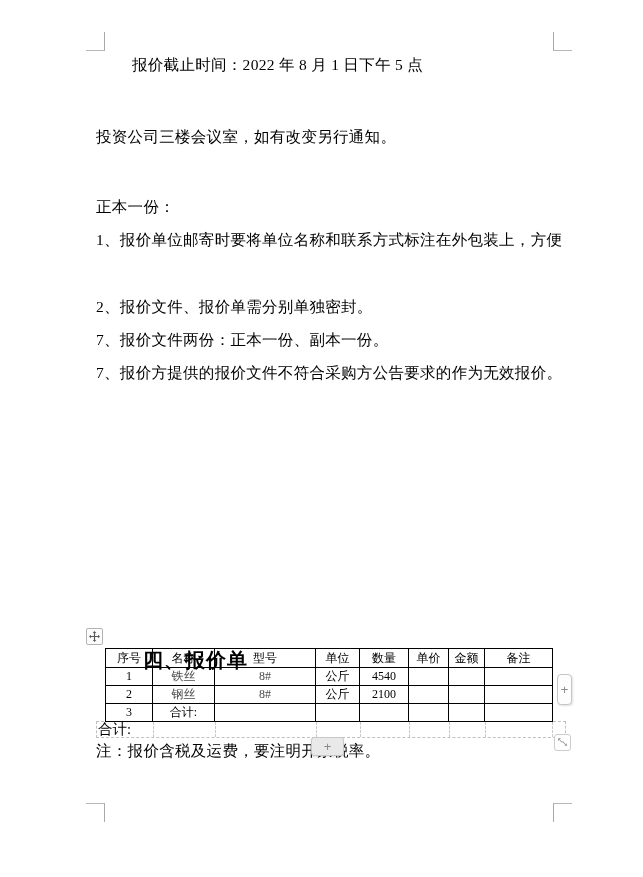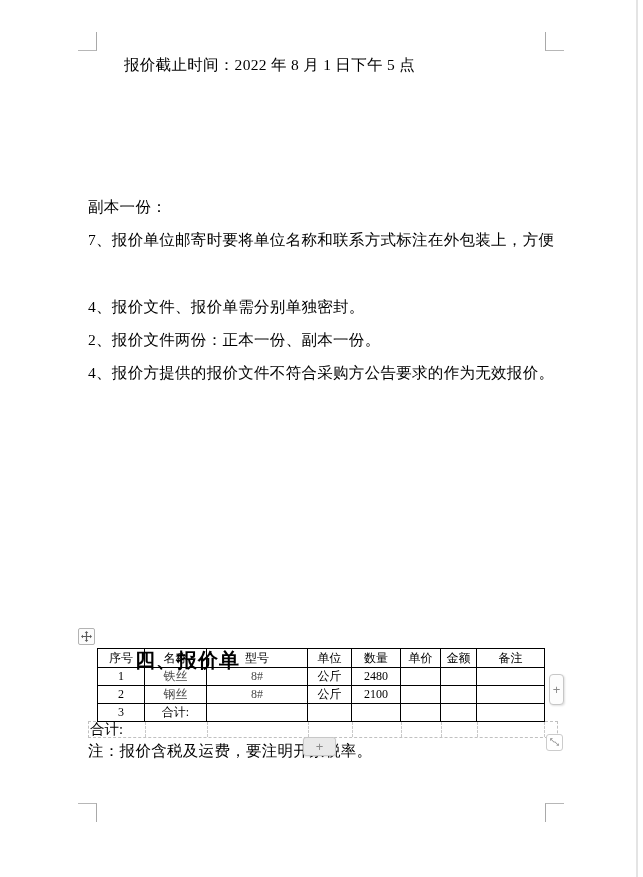--- a/index.html
+++ b/index.html
@@ -1,21 +1,21 @@
 <!DOCTYPE html>
 <html><head>
 <meta charset="utf-8">
 <style>
   html,body{margin:0;padding:0;}
   body{
     width:643px;height:877px;position:relative;background:#ffffff;
     font-family:"Liberation Serif","DejaVu Serif",serif;color:#000;
     overflow:hidden;
   }
-  .page{position:absolute;left:0;top:0;width:514px;height:877px;background:#fff;}
+  .page{position:absolute;left:8px;top:0;width:514px;height:877px;background:#fff;}
 
   
   .edge-line{position:absolute;left:636px;top:0;width:2px;height:877px;background:#e4e4e4;}
 
   
   .crop{position:absolute;width:18px;height:18px;}
   .crop.tl{left:78px;top:32px;border-right:1px solid #a9a9a9;border-bottom:1px solid #b7b7b7;}
   .crop.tr{left:545px;top:32px;border-left:1px solid #a9a9a9;border-bottom:1px solid #b7b7b7;}
   .crop.bl{left:78px;top:803px;border-right:1px solid #a9a9a9;border-top:1px solid #b7b7b7;}
   .crop.br{left:545px;top:803px;border-left:1px solid #a9a9a9;border-top:1px solid #b7b7b7;}
@@ -70,25 +70,26 @@
 <div class="page">
 
   <div class="edge-line"></div>
 
   <div class="crop tl"></div>
   <div class="crop tr"></div>
   <div class="crop bl"></div>
   <div class="crop br"></div>
 
   <div class="line l1 indent">报价截止时间：2022 年 8 月 1 日下午 5 点</div>
-  <div class="line l5">副本一份：</div>
-  <div class="line l6">7、报价单位邮寄时要将单位名称和联系方式标注在外包装上，方便</div>
-  <div class="line l8">4、报价文件、报价单需分别单独密封。</div>
-  <div class="line l9">2、报价文件两份：正本一份、副本一份。</div>
-  <div class="line l10">4、报价方提供的报价文件不符合采购方公告要求的作为无效报价。</div>
+  <div class="line l3">投资公司三楼会议室，如有改变另行通知。</div>
+  <div class="line l5">正本一份：</div>
+  <div class="line l6">1、报价单位邮寄时要将单位名称和联系方式标注在外包装上，方便</div>
+  <div class="line l8">2、报价文件、报价单需分别单独密封。</div>
+  <div class="line l9">7、报价文件两份：正本一份、副本一份。</div>
+  <div class="line l10">7、报价方提供的报价文件不符合采购方公告要求的作为无效报价。</div>
 
   <div class="sec-title">四、报价单</div>
 
   <div class="move-handle">
     <span>
       <svg width="11" height="11" viewBox="0 0 11 11">
         <path d="M5.5 0 L7.3 2 H6.1 V4.9 H9 V3.7 L11 5.5 L9 7.3 V6.1 H6.1 V9 H7.3 L5.5 11 L3.7 9 H4.9 V6.1 H2 V7.3 L0 5.5 L2 3.7 V4.9 H4.9 V2 H3.7 Z" fill="#5a5a5a"></path>
       </svg>
     </span>
   </div>
@@ -125,21 +126,21 @@
       <td>数量</td>
       <td>单价</td>
       <td>金额</td>
       <td>备注</td>
     </tr>
     <tr>
       <td>1</td>
       <td class="muted">铁丝</td>
       <td class="muted">8#</td>
       <td>公斤</td>
-      <td>2480</td>
+      <td>4540</td>
       <td></td>
       <td></td>
       <td></td>
     </tr>
     <tr>
       <td>2</td>
       <td class="muted">钢丝</td>
       <td class="muted">8#</td>
       <td>公斤</td>
       <td>2100</td>

